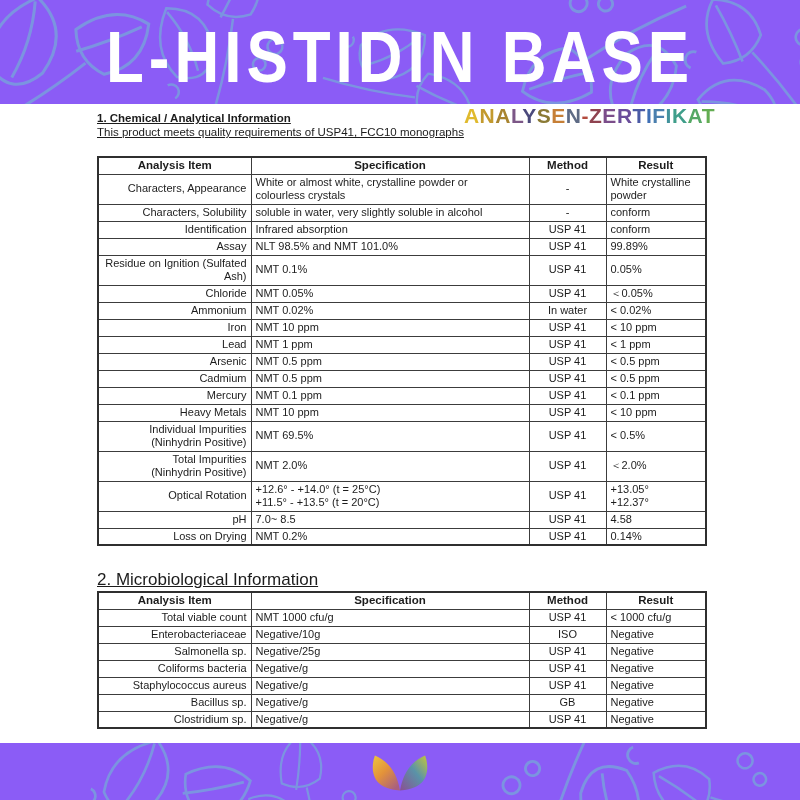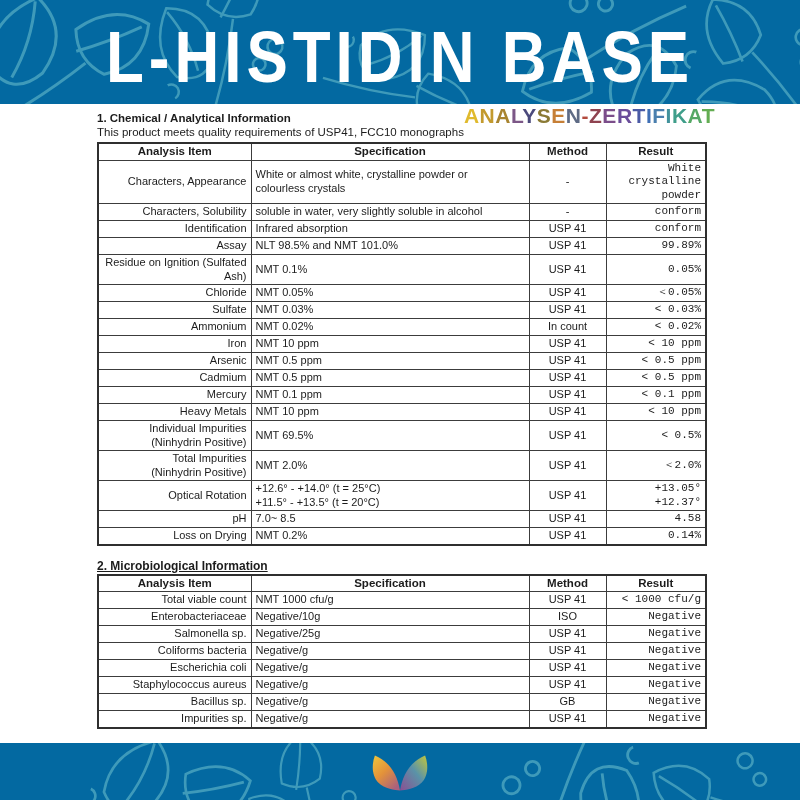--- a/index.html
+++ b/index.html
@@ -1,56 +1,56 @@
 <!DOCTYPE html>
 <html><head>
 <meta charset="utf-8">
 <style>
   * { margin:0; padding:0; box-sizing:border-box; }
   html,body { width:800px; height:800px; overflow:hidden; background:#ffffff;
               font-family:"Liberation Sans", sans-serif; color:#1c1c1c; }
 
   
-  .band { position:absolute; left:0; width:800px; background:#0369a1; overflow:hidden; }
+  .band { position:absolute; left:0; width:800px; background:#8b5cf6; overflow:hidden; }
   .band-top { top:0; height:104px; }
   .band-bottom { bottom:0; height:57px; }
   .leaf-deco { position:absolute; color:#6fc3cf; opacity:.55; pointer-events:none; }
 
   
   .title {
     position:relative; z-index:2; text-align:center; margin-top:16px;
     font-size:62px; font-weight:700; letter-spacing:5px; color:#ffffff;
     transform:scaleY(1.15); transform-origin:top center; white-space:nowrap;
   }
 
   
   .content { position:absolute; left:97px; top:112px; width:608px; }
 
-  .sec1-head { position:relative; margin-bottom:4px; }
+  .sec1-head { position:relative; margin-bottom:18px;text-decoration:underline; }
   .h-num { font-size:11.5px; font-weight:700; }
   .h-sub { font-size:11.5px; margin-top:2px; }
   .cert-label {
     position:absolute; right:-10px; top:-8px; font-size:21px; font-weight:700;
     letter-spacing:.5px; white-space:nowrap;text-align:right;
   }
 
   table { border-collapse:collapse; table-layout:fixed; width:608px;
           font-size:11px; border:2px solid #2f2f2f; }
   th,td { border:1px solid #3c3c3c; padding:1px 4px; line-height:13.5px;
           vertical-align:middle; white-space:pre-line; }
   th { font-weight:700; text-align:center; height:17px; font-size:11.5px; }
   tr { height:17px; }
   td:nth-child(1){ text-align:right; }
   td:nth-child(2){ text-align:left; }
   td:nth-child(3){ text-align:center; }
-  td:nth-child(4){ text-align:right;font-family:Liberation Mono, monospace; }
+  td:nth-child(4){ text-align:left; }
   col.c0{ width:153px; } col.c1{ width:278px; } col.c2{ width:77px; } col.c3{ width:100px; }
 
-  .sec2-head { font-size:12px; font-weight:700; text-decoration:underline;
-               margin-top:13px; margin-bottom:1px; }
+  .sec2-head { font-size:17px; font-weight:400; text-decoration:underline;
+               margin-top:24px; margin-bottom:1px; }
 
   
   .logo { position:absolute; left:50%; top:5px; transform:translateX(-50%); }
 </style>
 </head>
 <body>
 
 <svg width="0" height="0" style="position:absolute" aria-hidden="true">
   <defs>
     <symbol id="leafSym" viewBox="0 0 120 120">
@@ -143,36 +143,36 @@
           <td>USP 41</td>
           <td>0.05%</td>
         </tr>
         <tr>
           <td>Chloride</td>
           <td>NMT 0.05%</td>
           <td>USP 41</td>
           <td>＜0.05%</td>
         </tr>
         <tr>
-          <td>Sulfate</td>
-          <td>NMT 0.03%</td>
-          <td>USP 41</td>
-          <td>&lt; 0.03%</td>
-        </tr>
-        <tr>
           <td>Ammonium</td>
           <td>NMT 0.02%</td>
-          <td>In count</td>
+          <td>In water</td>
           <td>&lt; 0.02%</td>
         </tr>
         <tr>
           <td>Iron</td>
           <td>NMT 10 ppm</td>
           <td>USP 41</td>
           <td>&lt; 10 ppm</td>
+        </tr>
+        <tr>
+          <td>Lead</td>
+          <td>NMT 1 ppm</td>
+          <td>USP 41</td>
+          <td>&lt; 1 ppm</td>
         </tr>
         <tr>
           <td>Arsenic</td>
           <td>NMT 0.5 ppm</td>
           <td>USP 41</td>
           <td>&lt; 0.5 ppm</td>
         </tr>
         <tr>
           <td>Cadmium</td>
           <td>NMT 0.5 ppm</td>
@@ -264,39 +264,33 @@
           <td>USP 41</td>
           <td>Negative</td>
         </tr>
         <tr>
           <td>Coliforms bacteria</td>
           <td>Negative/g</td>
           <td>USP 41</td>
           <td>Negative</td>
         </tr>
         <tr>
-          <td>Escherichia coli</td>
-          <td>Negative/g</td>
-          <td>USP 41</td>
-          <td>Negative</td>
-        </tr>
-        <tr>
           <td>Staphylococcus aureus</td>
           <td>Negative/g</td>
           <td>USP 41</td>
           <td>Negative</td>
         </tr>
         <tr>
           <td>Bacillus sp.</td>
           <td>Negative/g</td>
           <td>GB</td>
           <td>Negative</td>
         </tr>
         <tr>
-          <td>Impurities sp.</td>
+          <td>Clostridium sp.</td>
           <td>Negative/g</td>
           <td>USP 41</td>
           <td>Negative</td>
         </tr>
       </tbody>
   </table>
 
 </div>
 
 <div class="band band-bottom">

